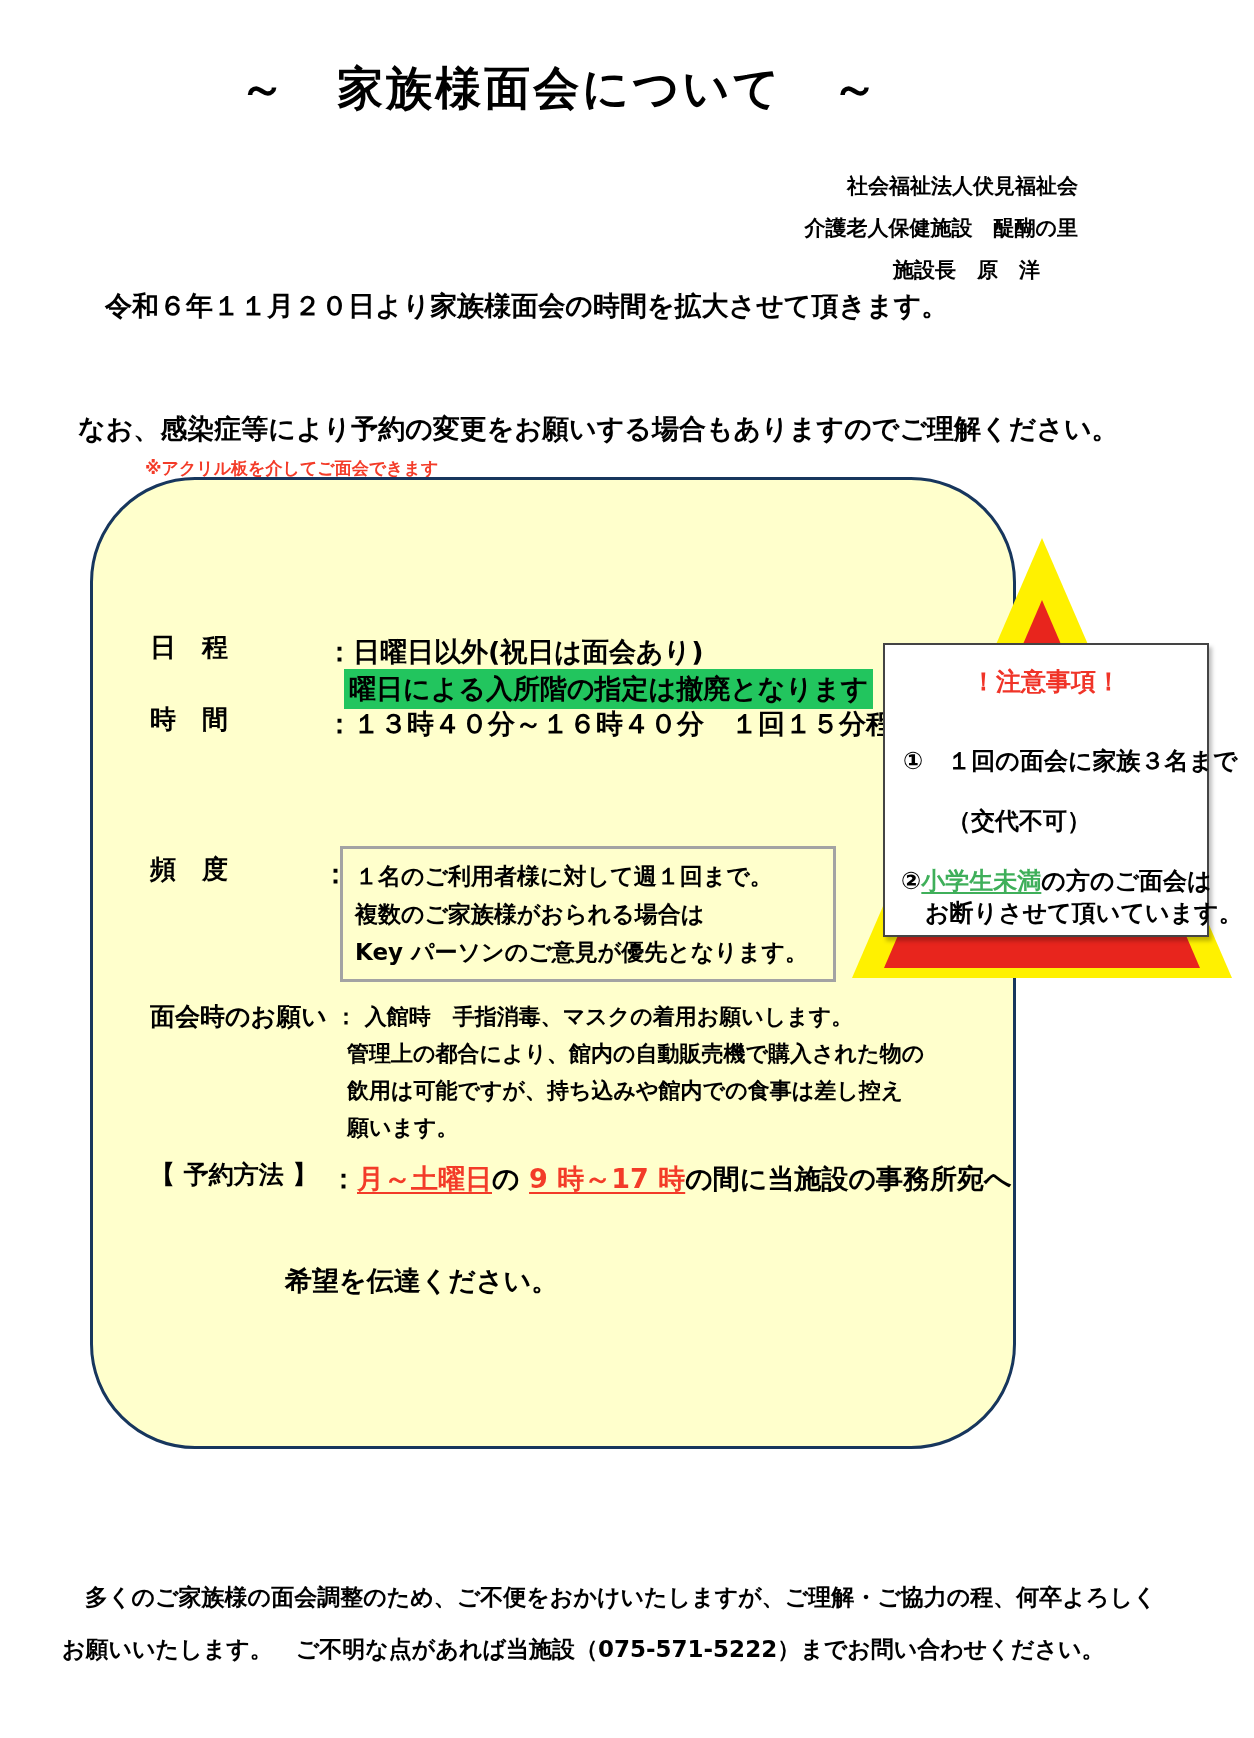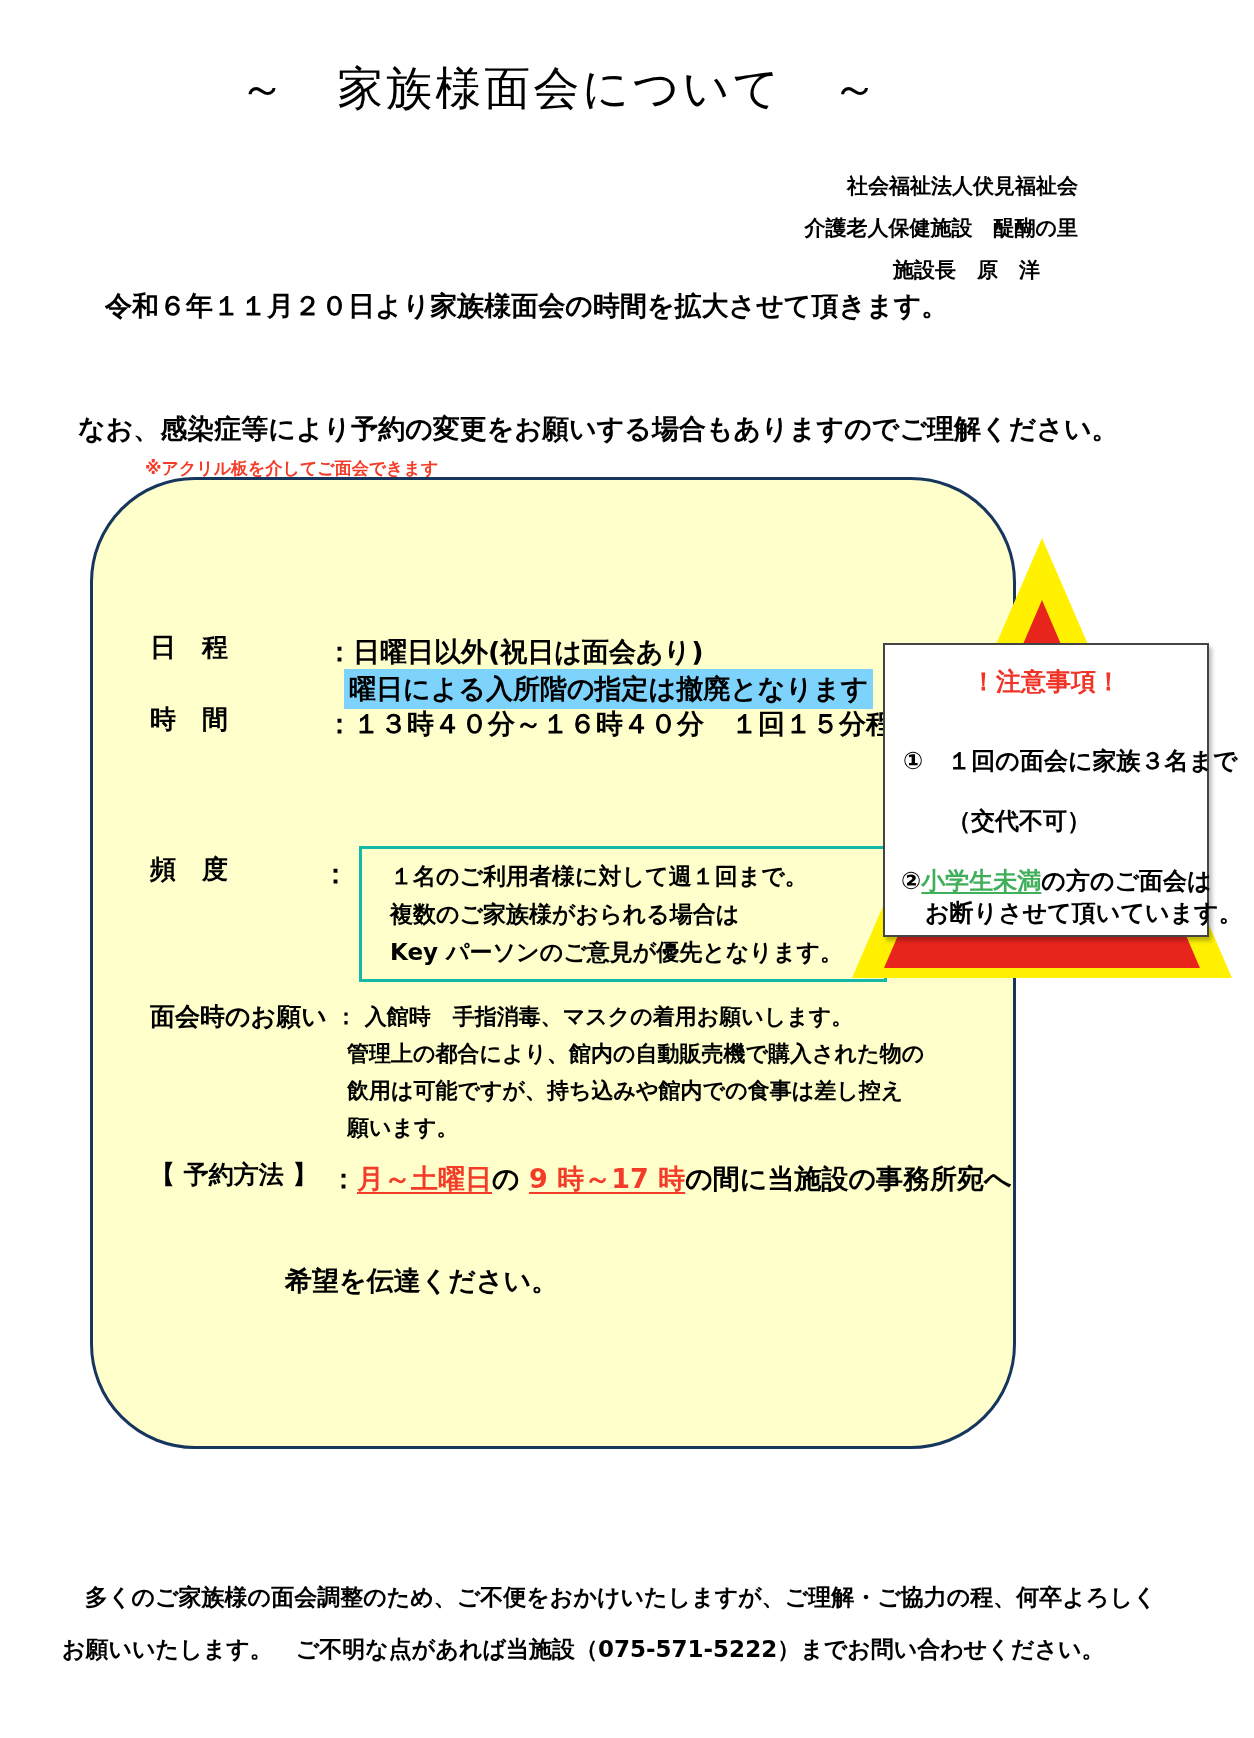--- a/index.html
+++ b/index.html
@@ -4,46 +4,46 @@
 <style>
   html,body{margin:0;padding:0;background:#fff;}
   .page{
     position:relative;width:1254px;height:1738px;background:#ffffff;
     font-family:"DejaVu Sans",sans-serif;color:#000;overflow:hidden;
   }
   .abs{position:absolute;}
   
   .title{
     left:0;top:58px;width:1120px;text-align:center;
-    font-size:46px;font-weight:400;letter-spacing:3px;
+    font-size:46px;font-weight:700;letter-spacing:3px;
   }
   
   .org{right:176px;text-align:right;font-size:21px;font-weight:bold;white-space:nowrap;}
   .org1{top:172px;} .org2{top:214px;} .org3{top:256px;padding-right:38px;}
   
   .intro-line{left:78px;font-size:27px;font-weight:bold;white-space:nowrap;}
   .intro1{top:288px;} .intro2{top:329px;} .intro3{top:370px;} .intro4{top:411px;}
   .acrylic{left:145px;top:457px;font-size:17px;font-weight:bold;color:#f33b28;white-space:nowrap;}
   
   .info-panel{
     left:90px;top:477px;width:920px;height:966px;
     background:#ffffcc;border:3px solid #17365d;border-radius:105px;z-index:1;
   }
   .label{font-size:26px;font-weight:bold;white-space:nowrap;z-index:2;}
   .value{font-size:27px;font-weight:bold;white-space:nowrap;z-index:2;}
   .lbl-schedule{left:150px;top:630px;}
   .val-schedule{left:326px;top:634px;}
-  .val-highlight{left:344px;top:669px;background:#7dd3fc;padding:2px 5px;}
+  .val-highlight{left:344px;top:669px;background:#22c55e;padding:2px 5px;}
   .lbl-time{left:150px;top:702px;}
   .val-time{left:326px;top:706px;}
   .lbl-freq{left:150px;top:852px;}
   .freq-colon{left:322px;top:856px;}
   .freq-box{
-    left:340px;top:846px;width:466px;border:3px solid #14b8a6;
-    padding:8px 28px;z-index:2;background:transparent;margin-left:19px;
+    left:340px;top:846px;width:466px;border:3px solid #a3a3a3;
+    padding:8px 12px;z-index:2;background:transparent;
   }
   .freq-box div{font-size:23px;font-weight:bold;line-height:38px;white-space:nowrap;}
   .lbl-request{left:150px;top:1000px;font-size:25px;}
   .req1{left:335px;top:1002px;font-size:22px;}
   .req2{left:347px;top:1039px;font-size:22px;}
   .req3{left:347px;top:1076px;font-size:22px;}
   .req4{left:347px;top:1113px;font-size:22px;}
   .lbl-reserve{left:150px;top:1158px;font-size:25px;}
   .res1{left:330px;top:1161px;}
   .res2{left:285px;top:1212px;}

